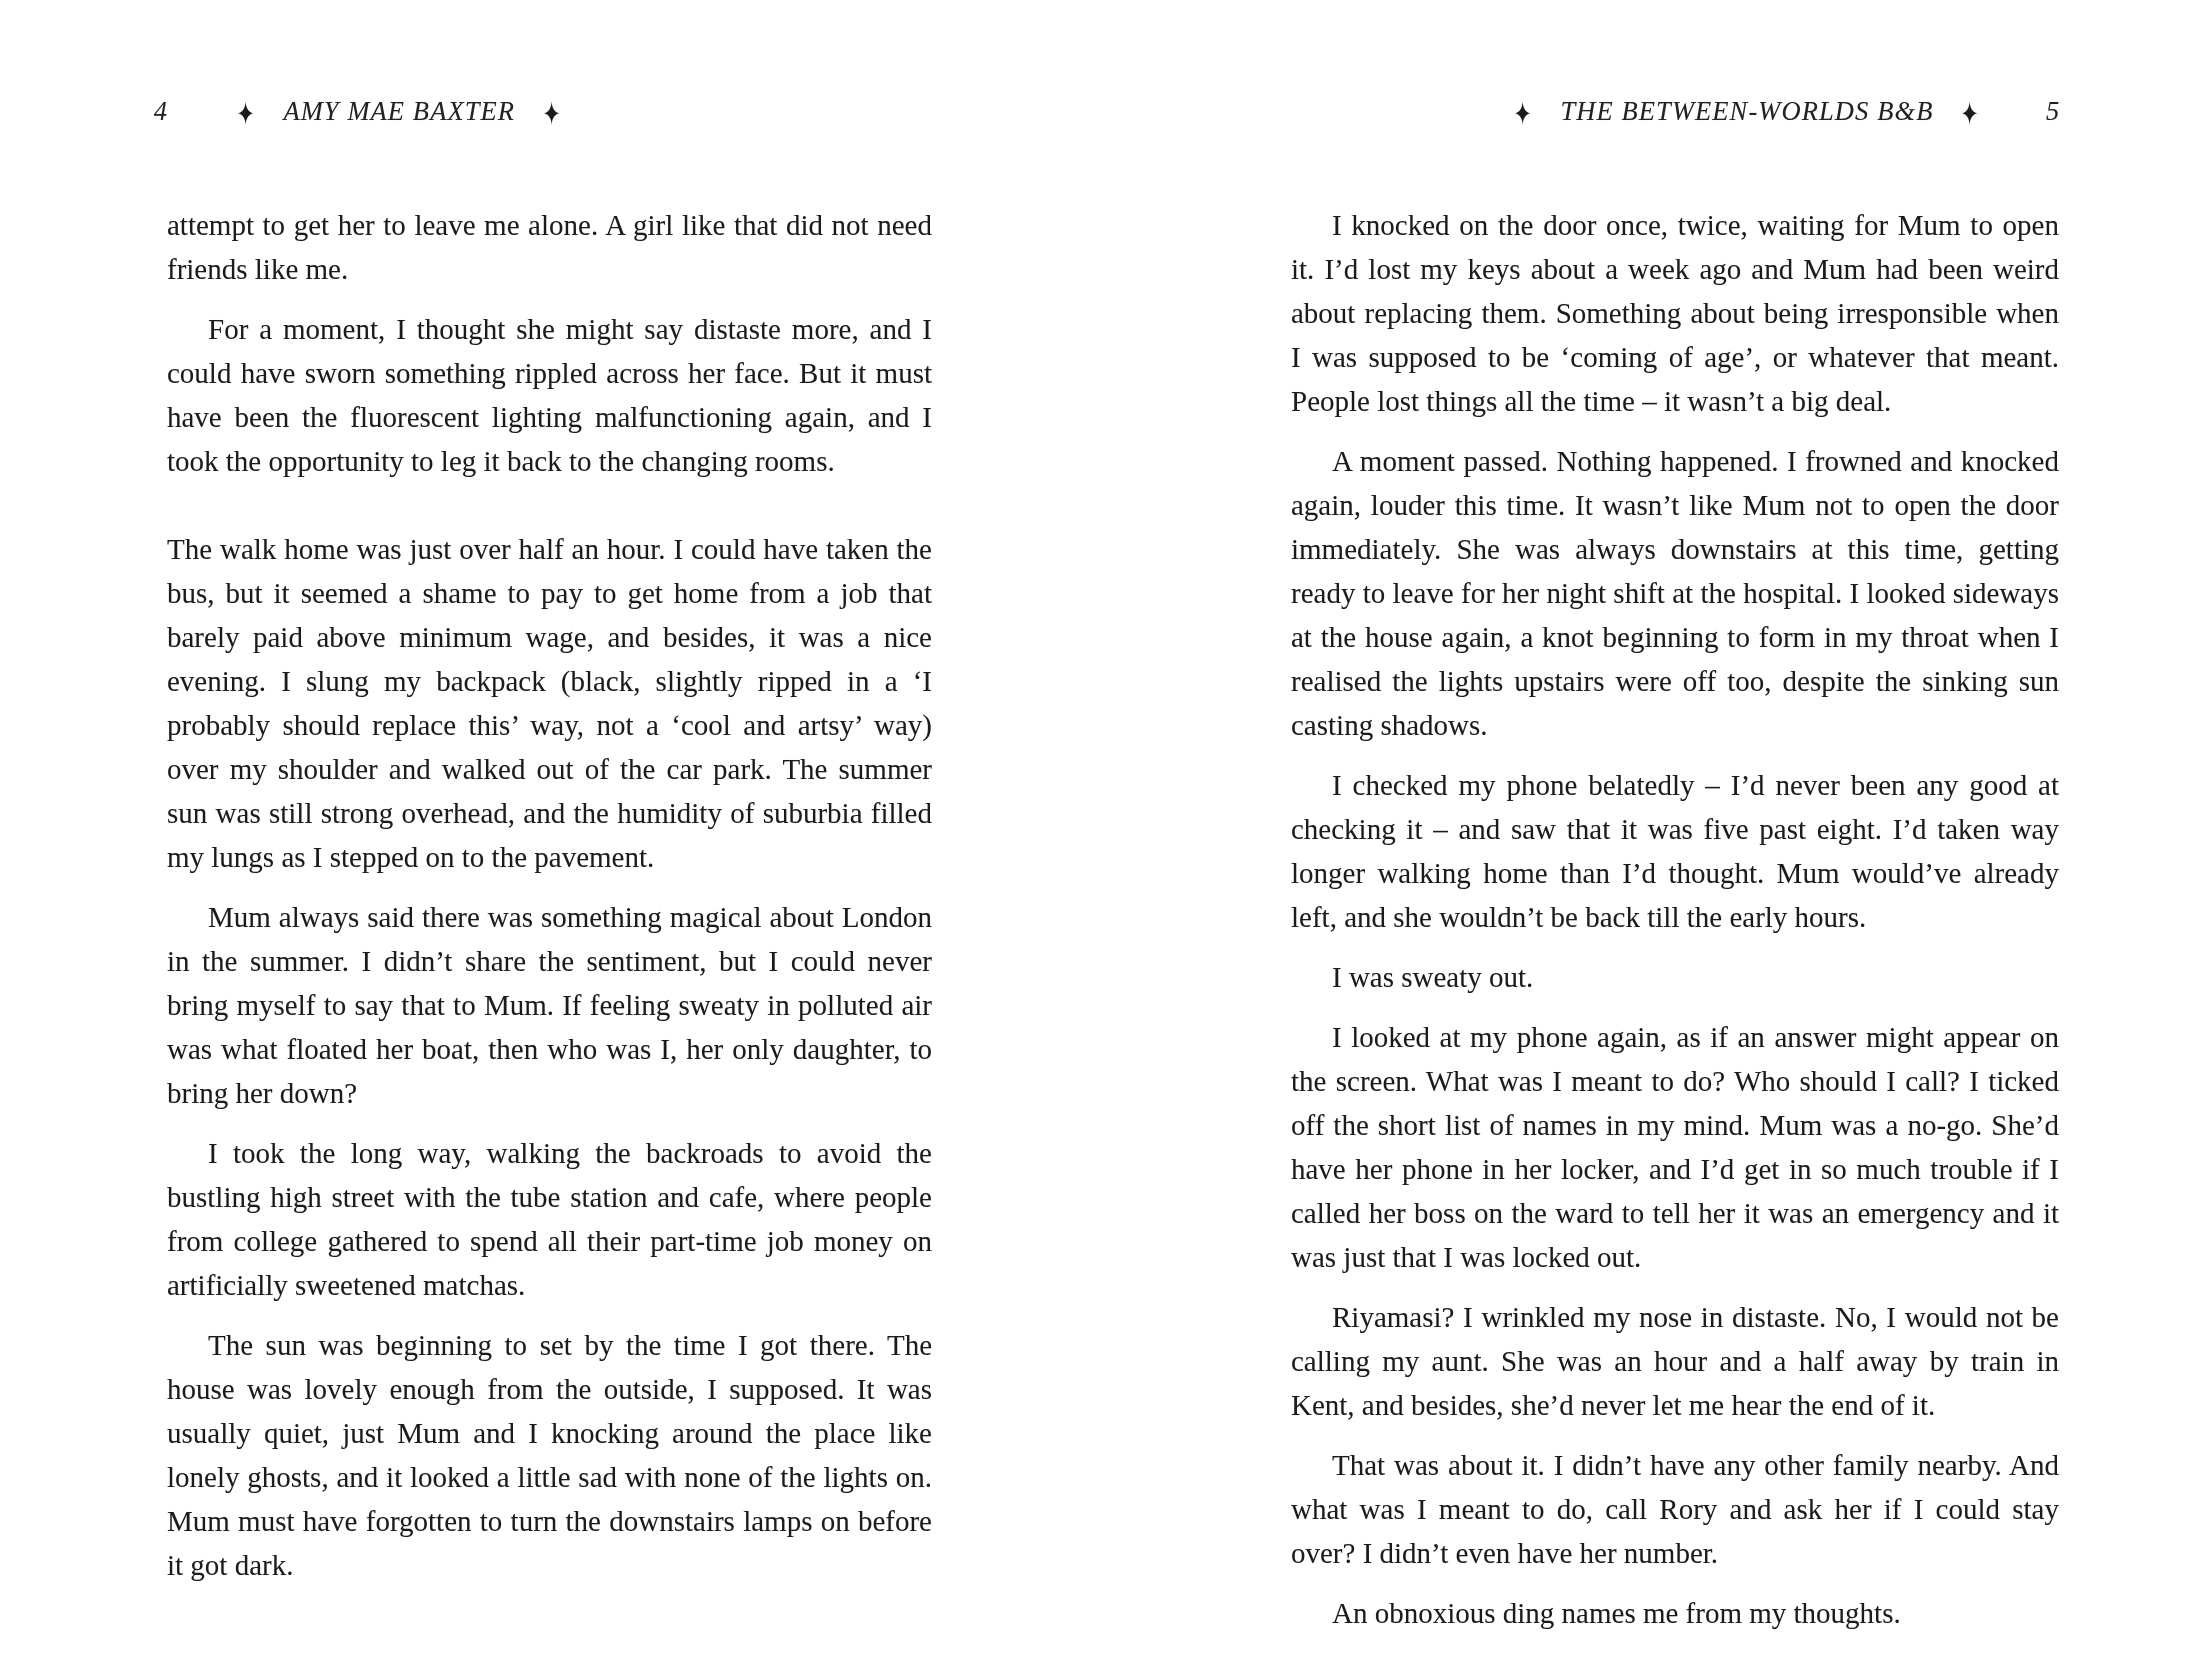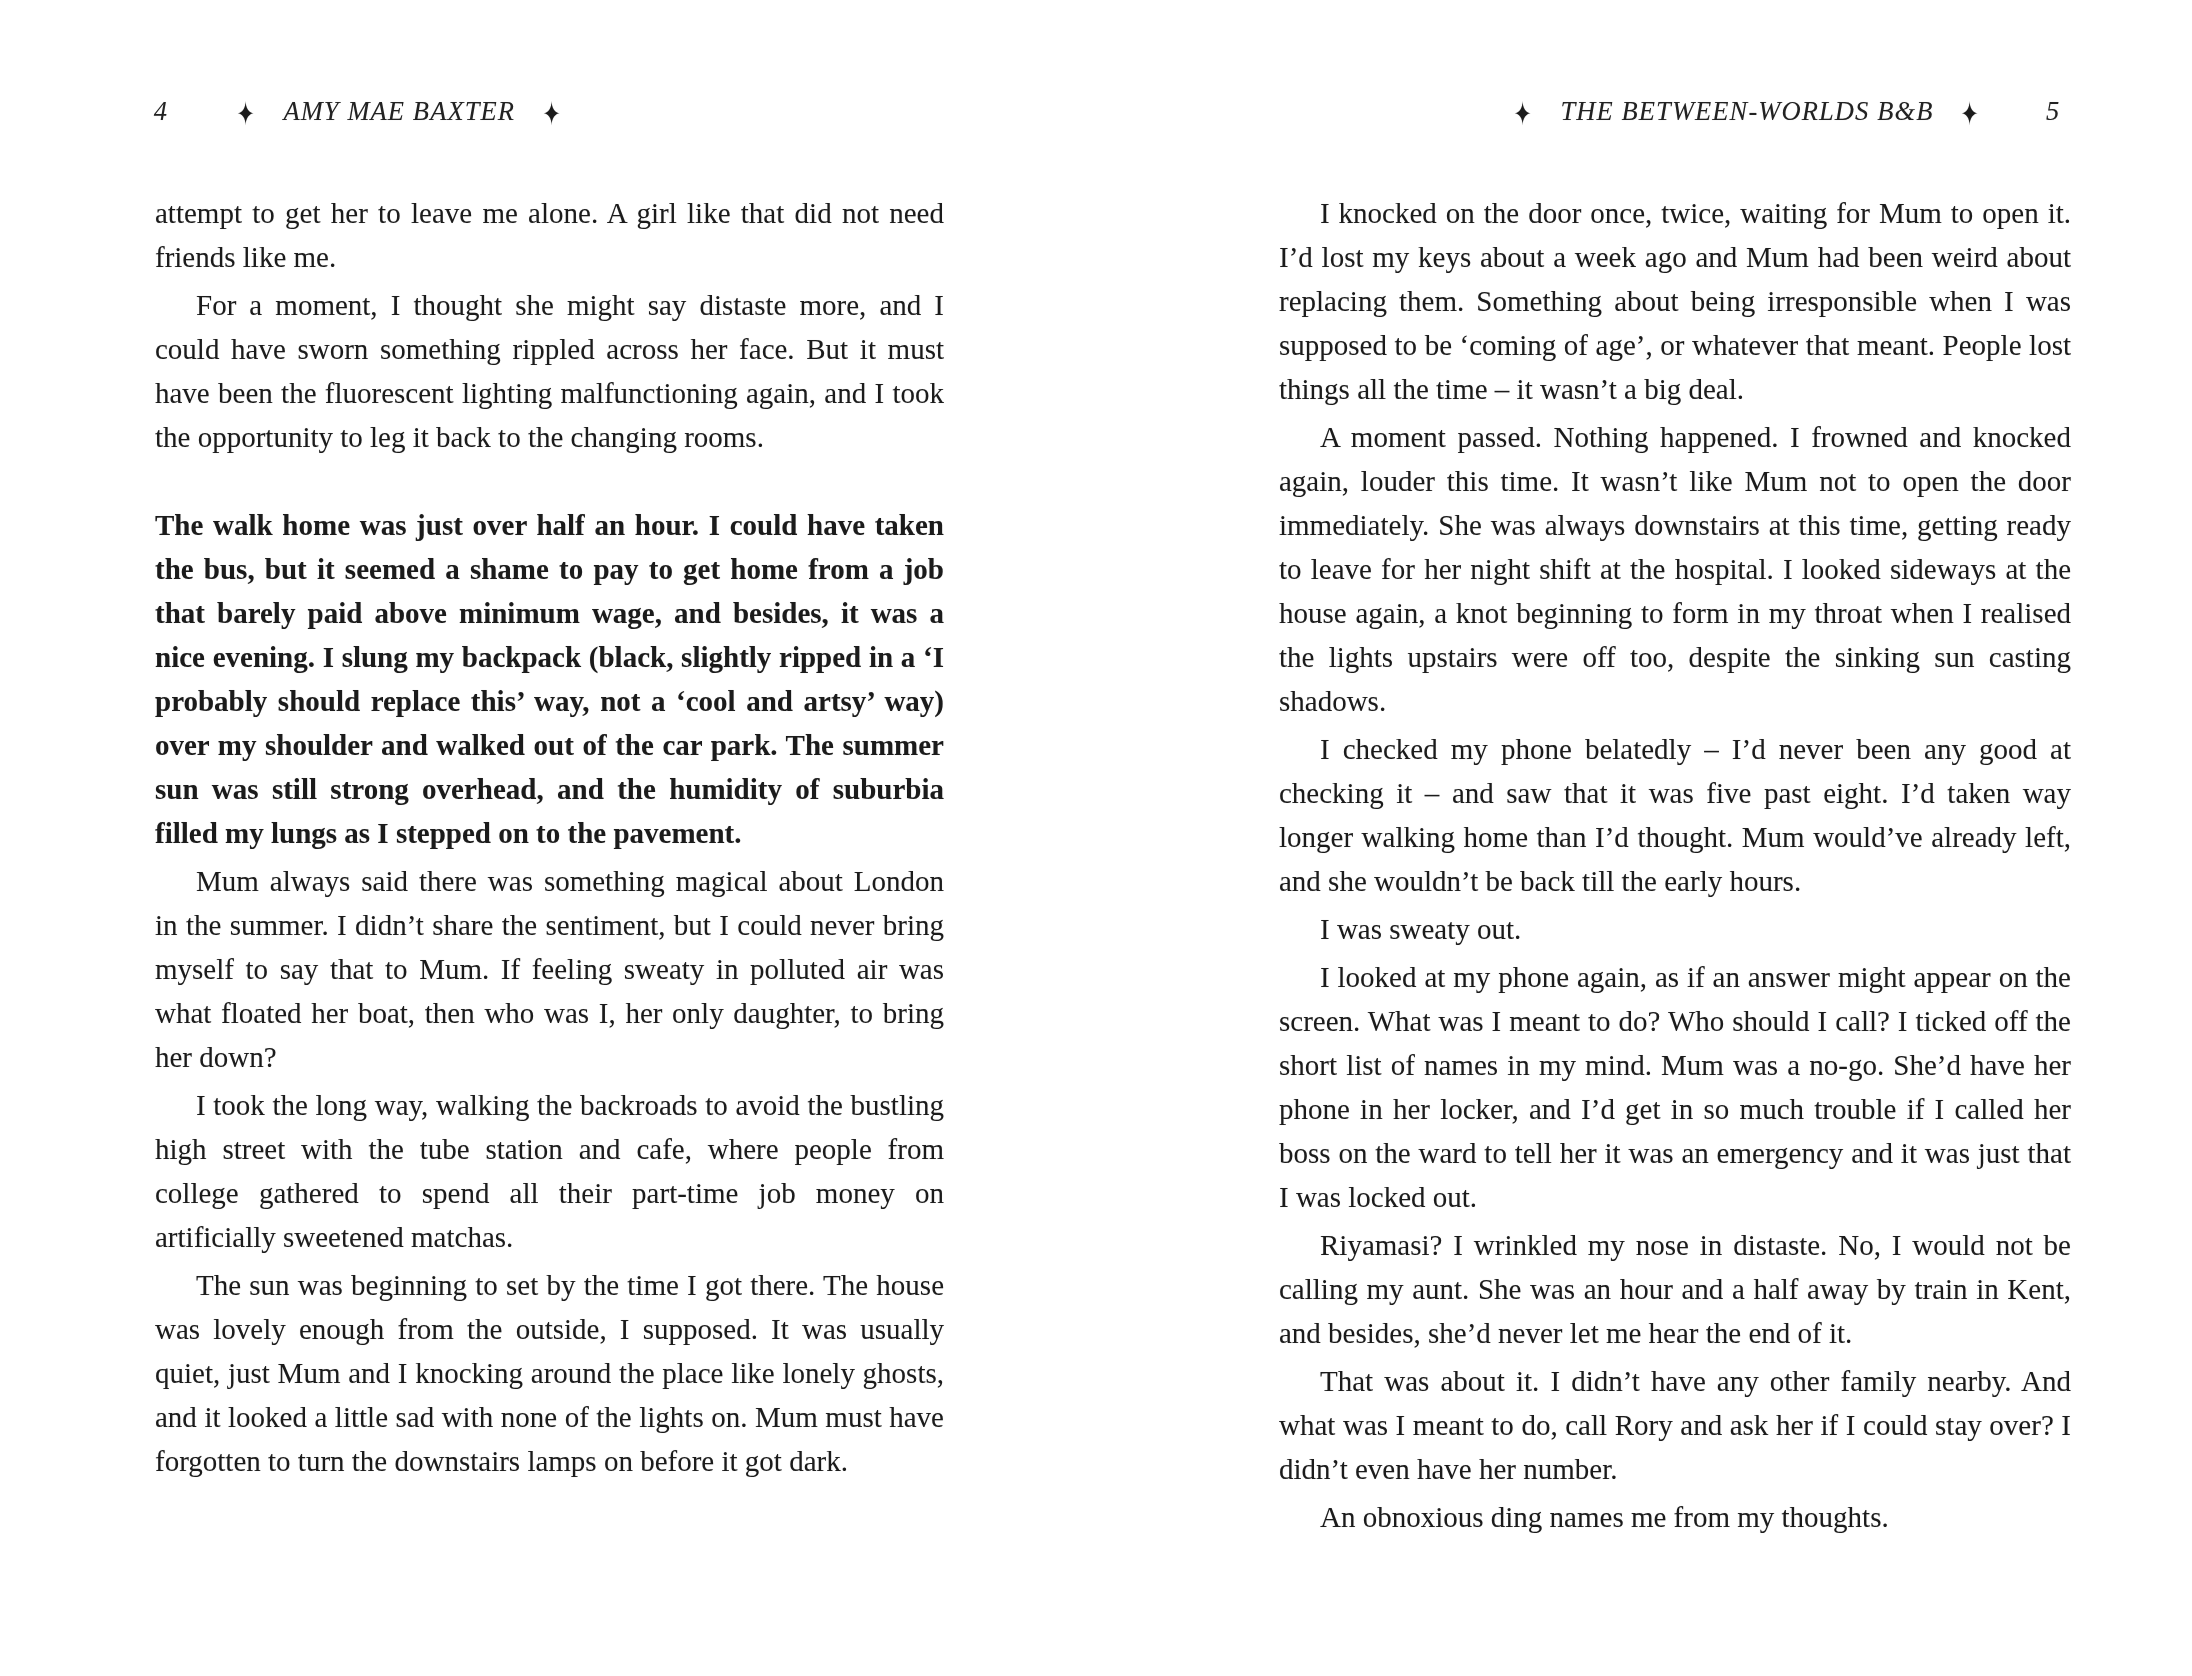--- a/index.html
+++ b/index.html
@@ -53,23 +53,23 @@
 
   .page-body {
     position: absolute;
     top: 187px; left: 0; right: 0;
     font-size: 29px;
     line-height: 44px;
     text-align: justify;
     text-shadow: 0 0 0.9px rgba(27,27,27,0.20);
   }
 
-  .page-body p { margin: 4px; text-indent: 41px; }
+  .page-body p { margin: 16px; text-indent: 41px; }
   .page-body p.noindent { text-indent: 0; }
-  .page-body p.scene-break { margin-top: 44px; font-weight: bold; }
+  .page-body p.scene-break { margin-top: 44px; }
 </style>
 </head>
 <body>
 
 <div class="spread">
 
   <section class="page page-left">
     <header class="running-header header-left">
       <span class="pagenum">4</span>
       <span class="head-group">

